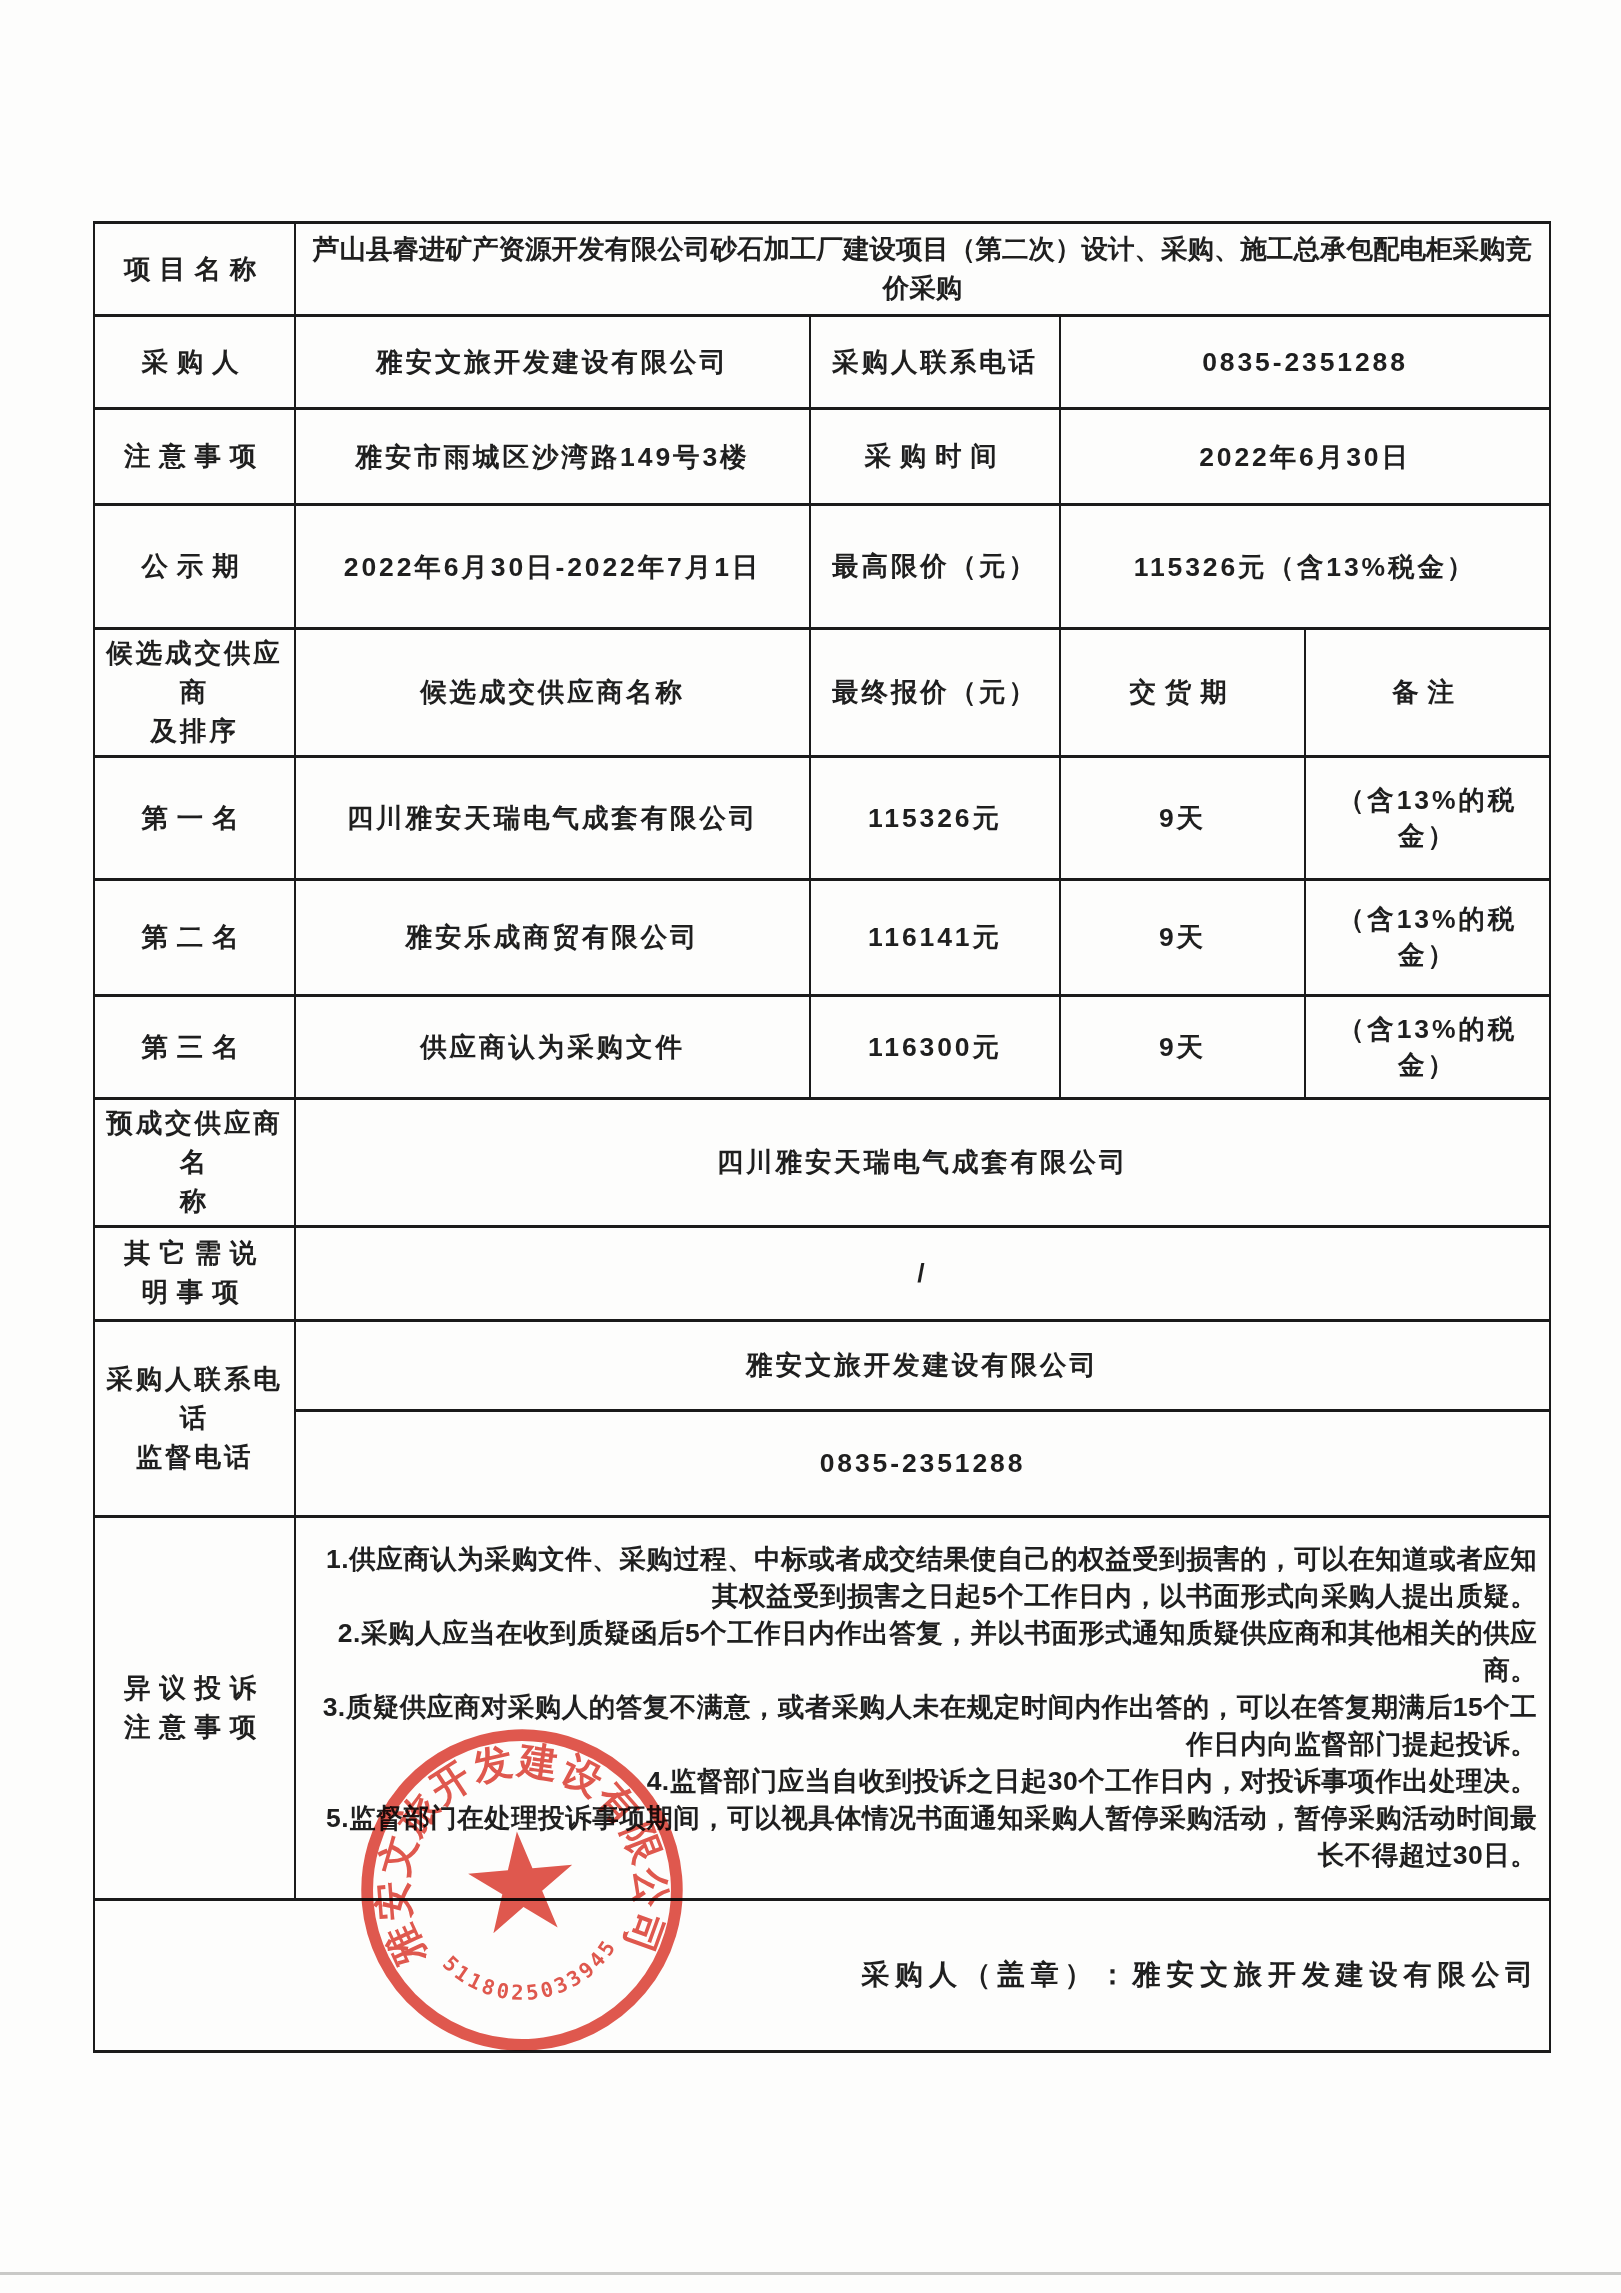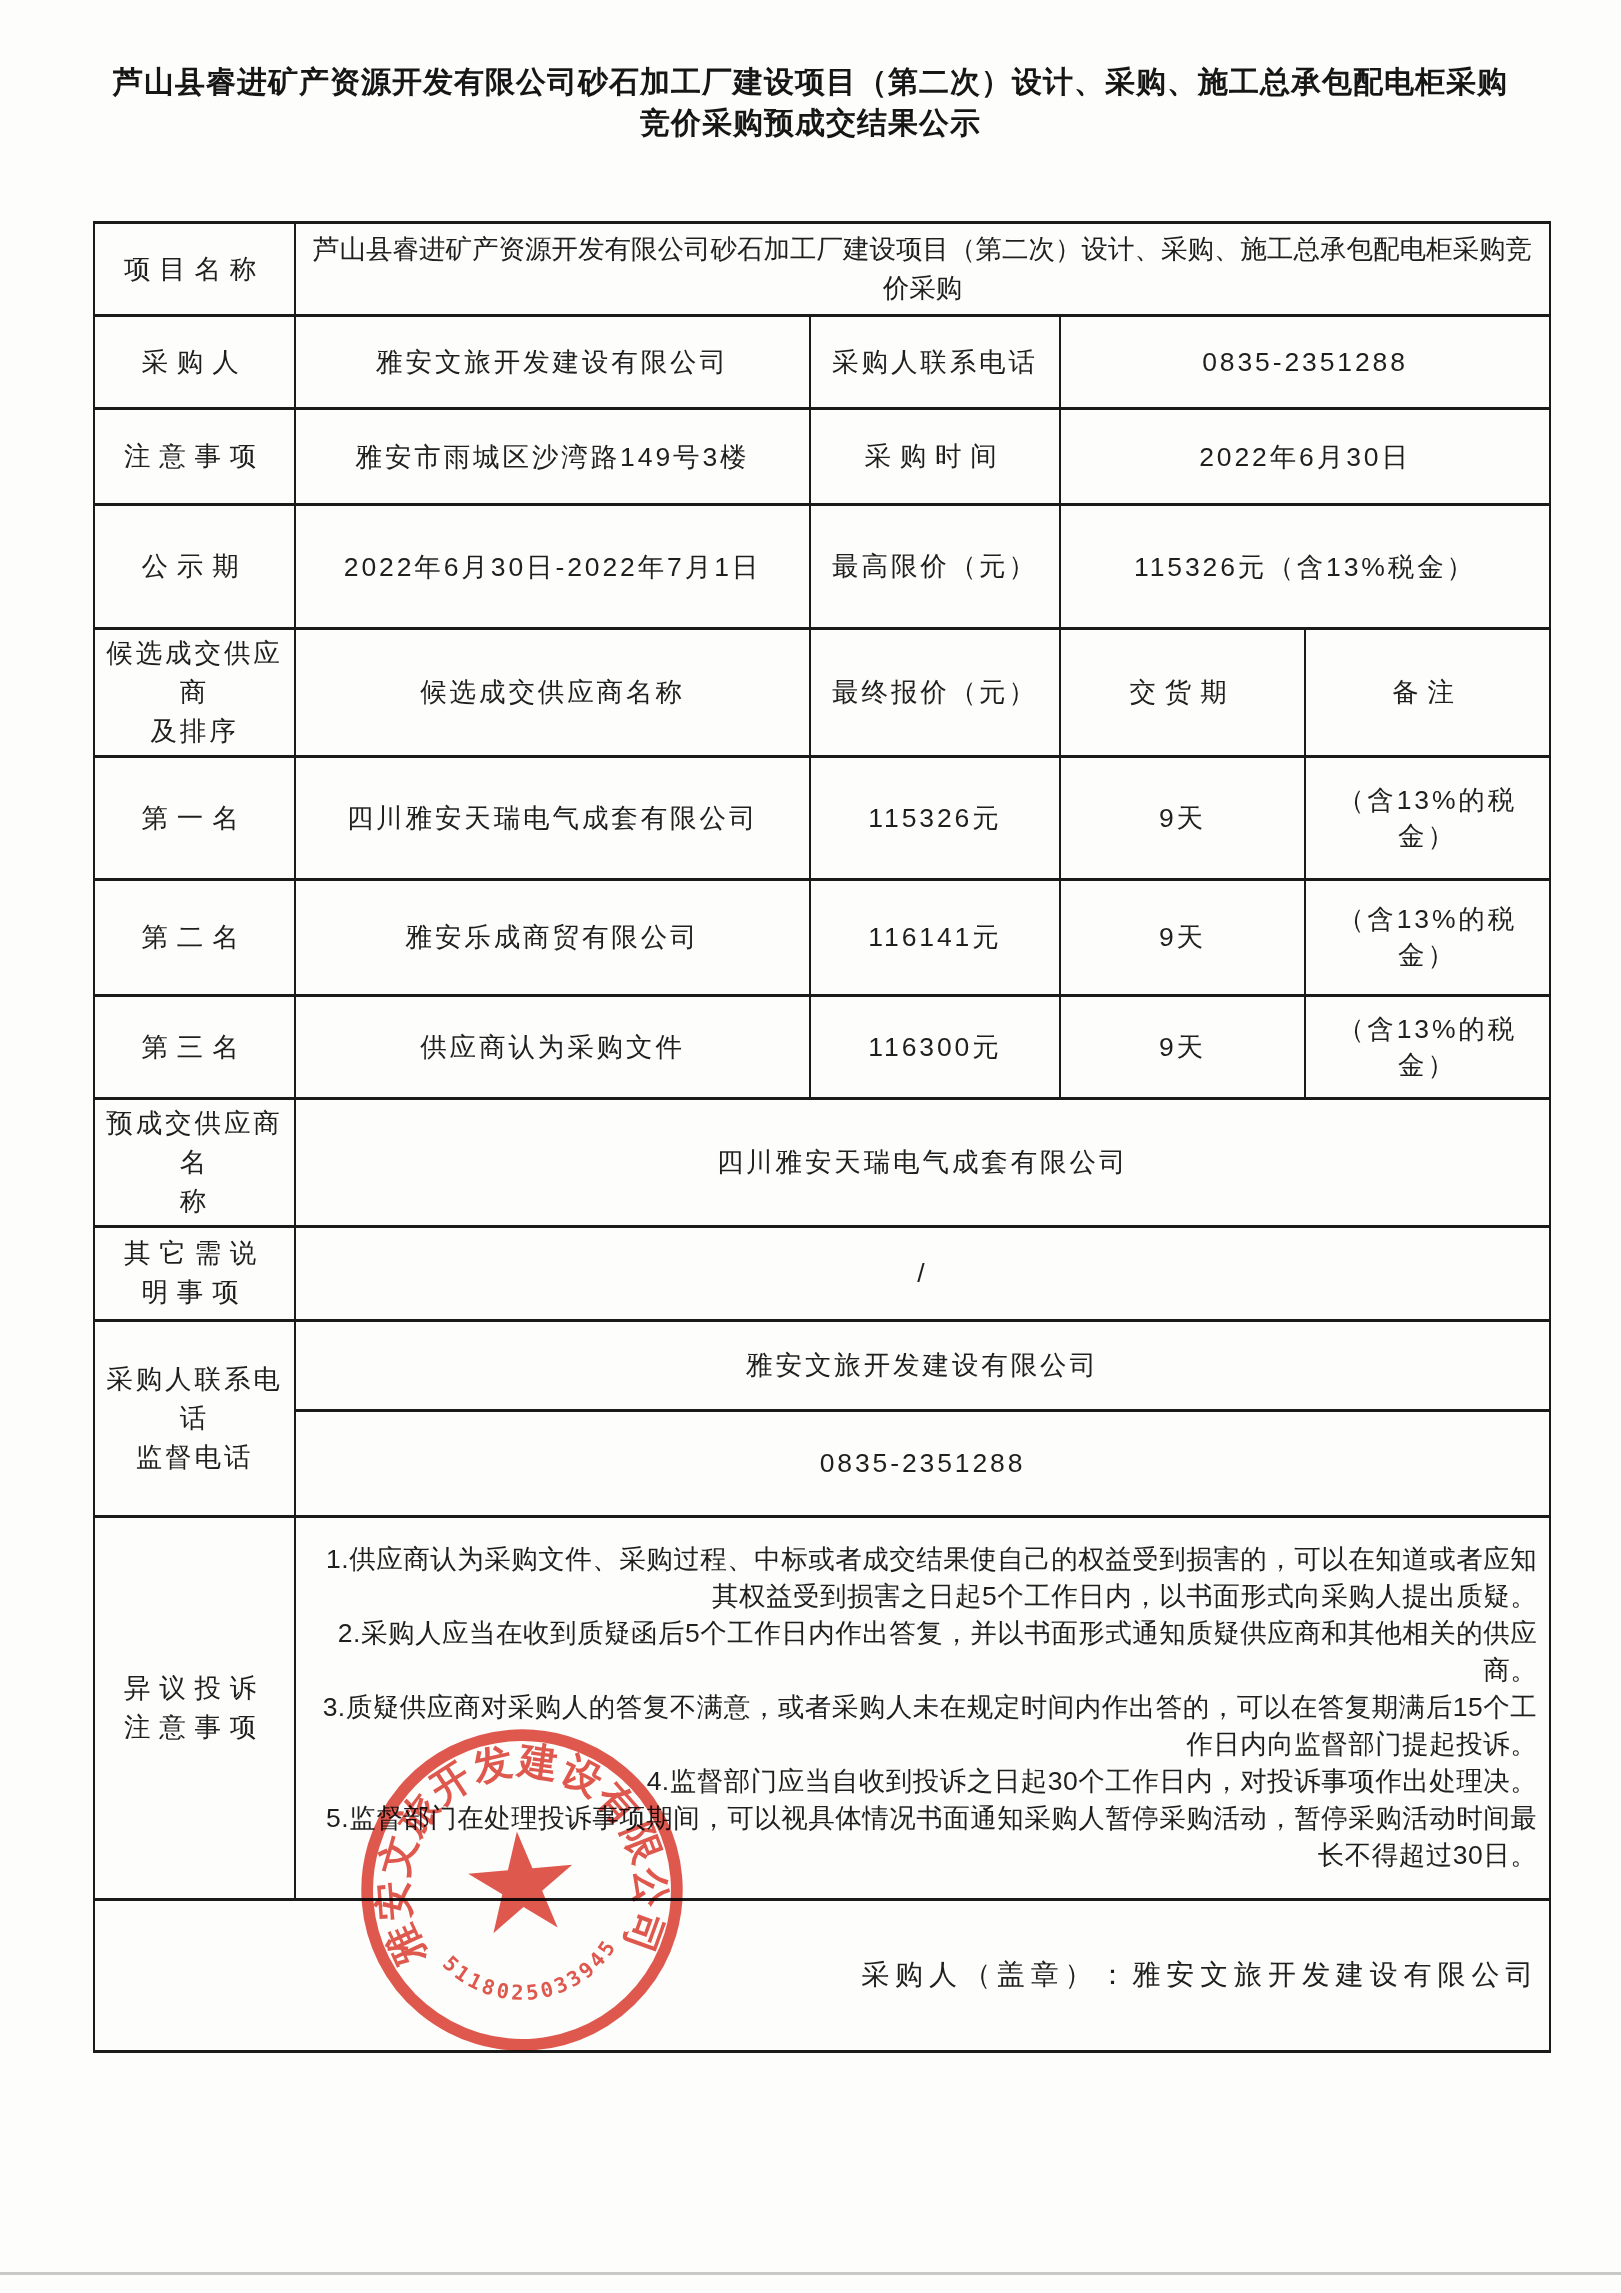--- a/index.html
+++ b/index.html
@@ -19,20 +19,21 @@
     white-space:pre-line;
     letter-spacing:1px;
     color:#161616;
   }
   table.tbl {
     position:absolute; left:93px; top:221px;
     width:1456px;
     border-collapse:collapse;
     table-layout:fixed;
     border:2.9px solid #1b1b1b;
+    font-weight:bold;
   }
   .tbl td {
     border:2px solid #1b1b1b;
     border-top-width:3.9px; border-bottom-width:3.9px;
     text-align:center; vertical-align:middle;
     font-size:26.5px;
     letter-spacing:2.9px;
     padding:3.9px 9.8px;
     color:#1f1f1f;
     overflow:hidden;
@@ -56,22 +57,20 @@
   .scan-edge {
     position:absolute; left:0; top:2272px; width:100%; height:2.9px;
     background:#c9c9c7;
   }
 </style>
 </head>
 <body>
 
 <div class="page">
 
-  <div class="title">芦山县睿进矿产资源开发有限公司砂石加工厂建设项目（第二次）设计、采购、施工总承包配电柜采购
-竞价采购预成交结果公示</div>
 
   <table class="tbl">
     <colgroup>
       <col style="width:201px">
         <col style="width:515px">
         <col style="width:250px">
         <col style="width:245px">
         <col style="width:245px">
     </colgroup>
     <tbody>

